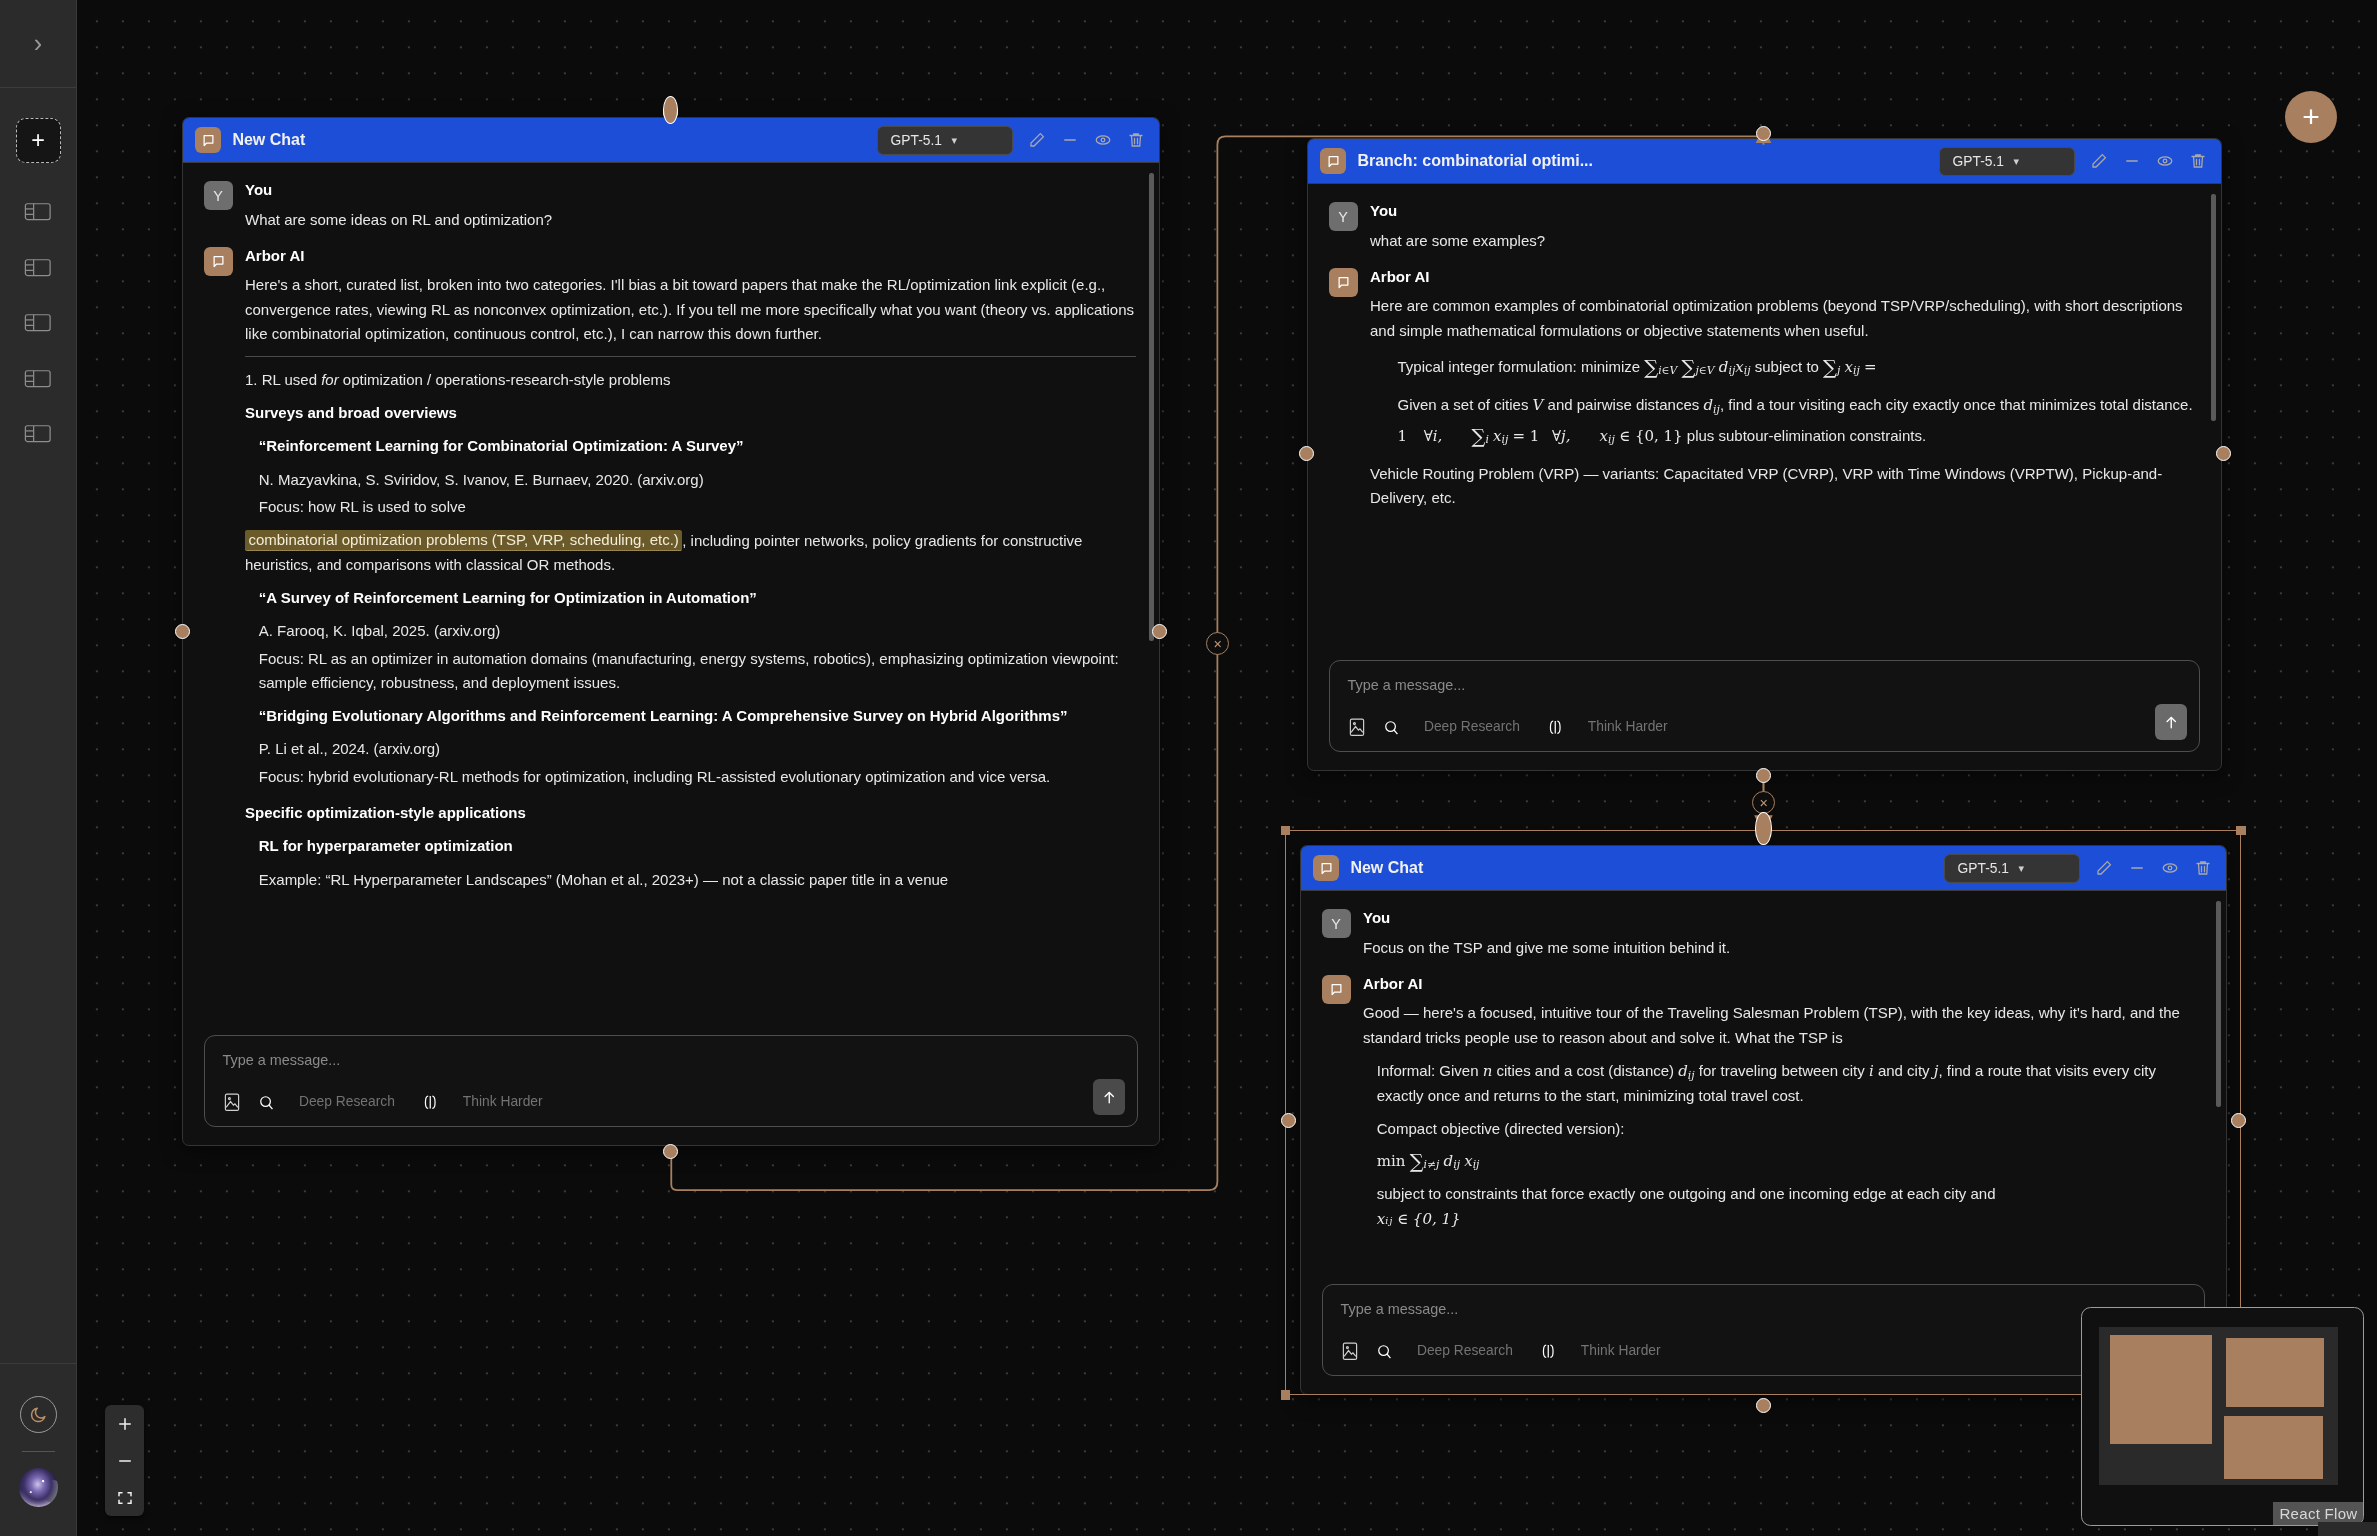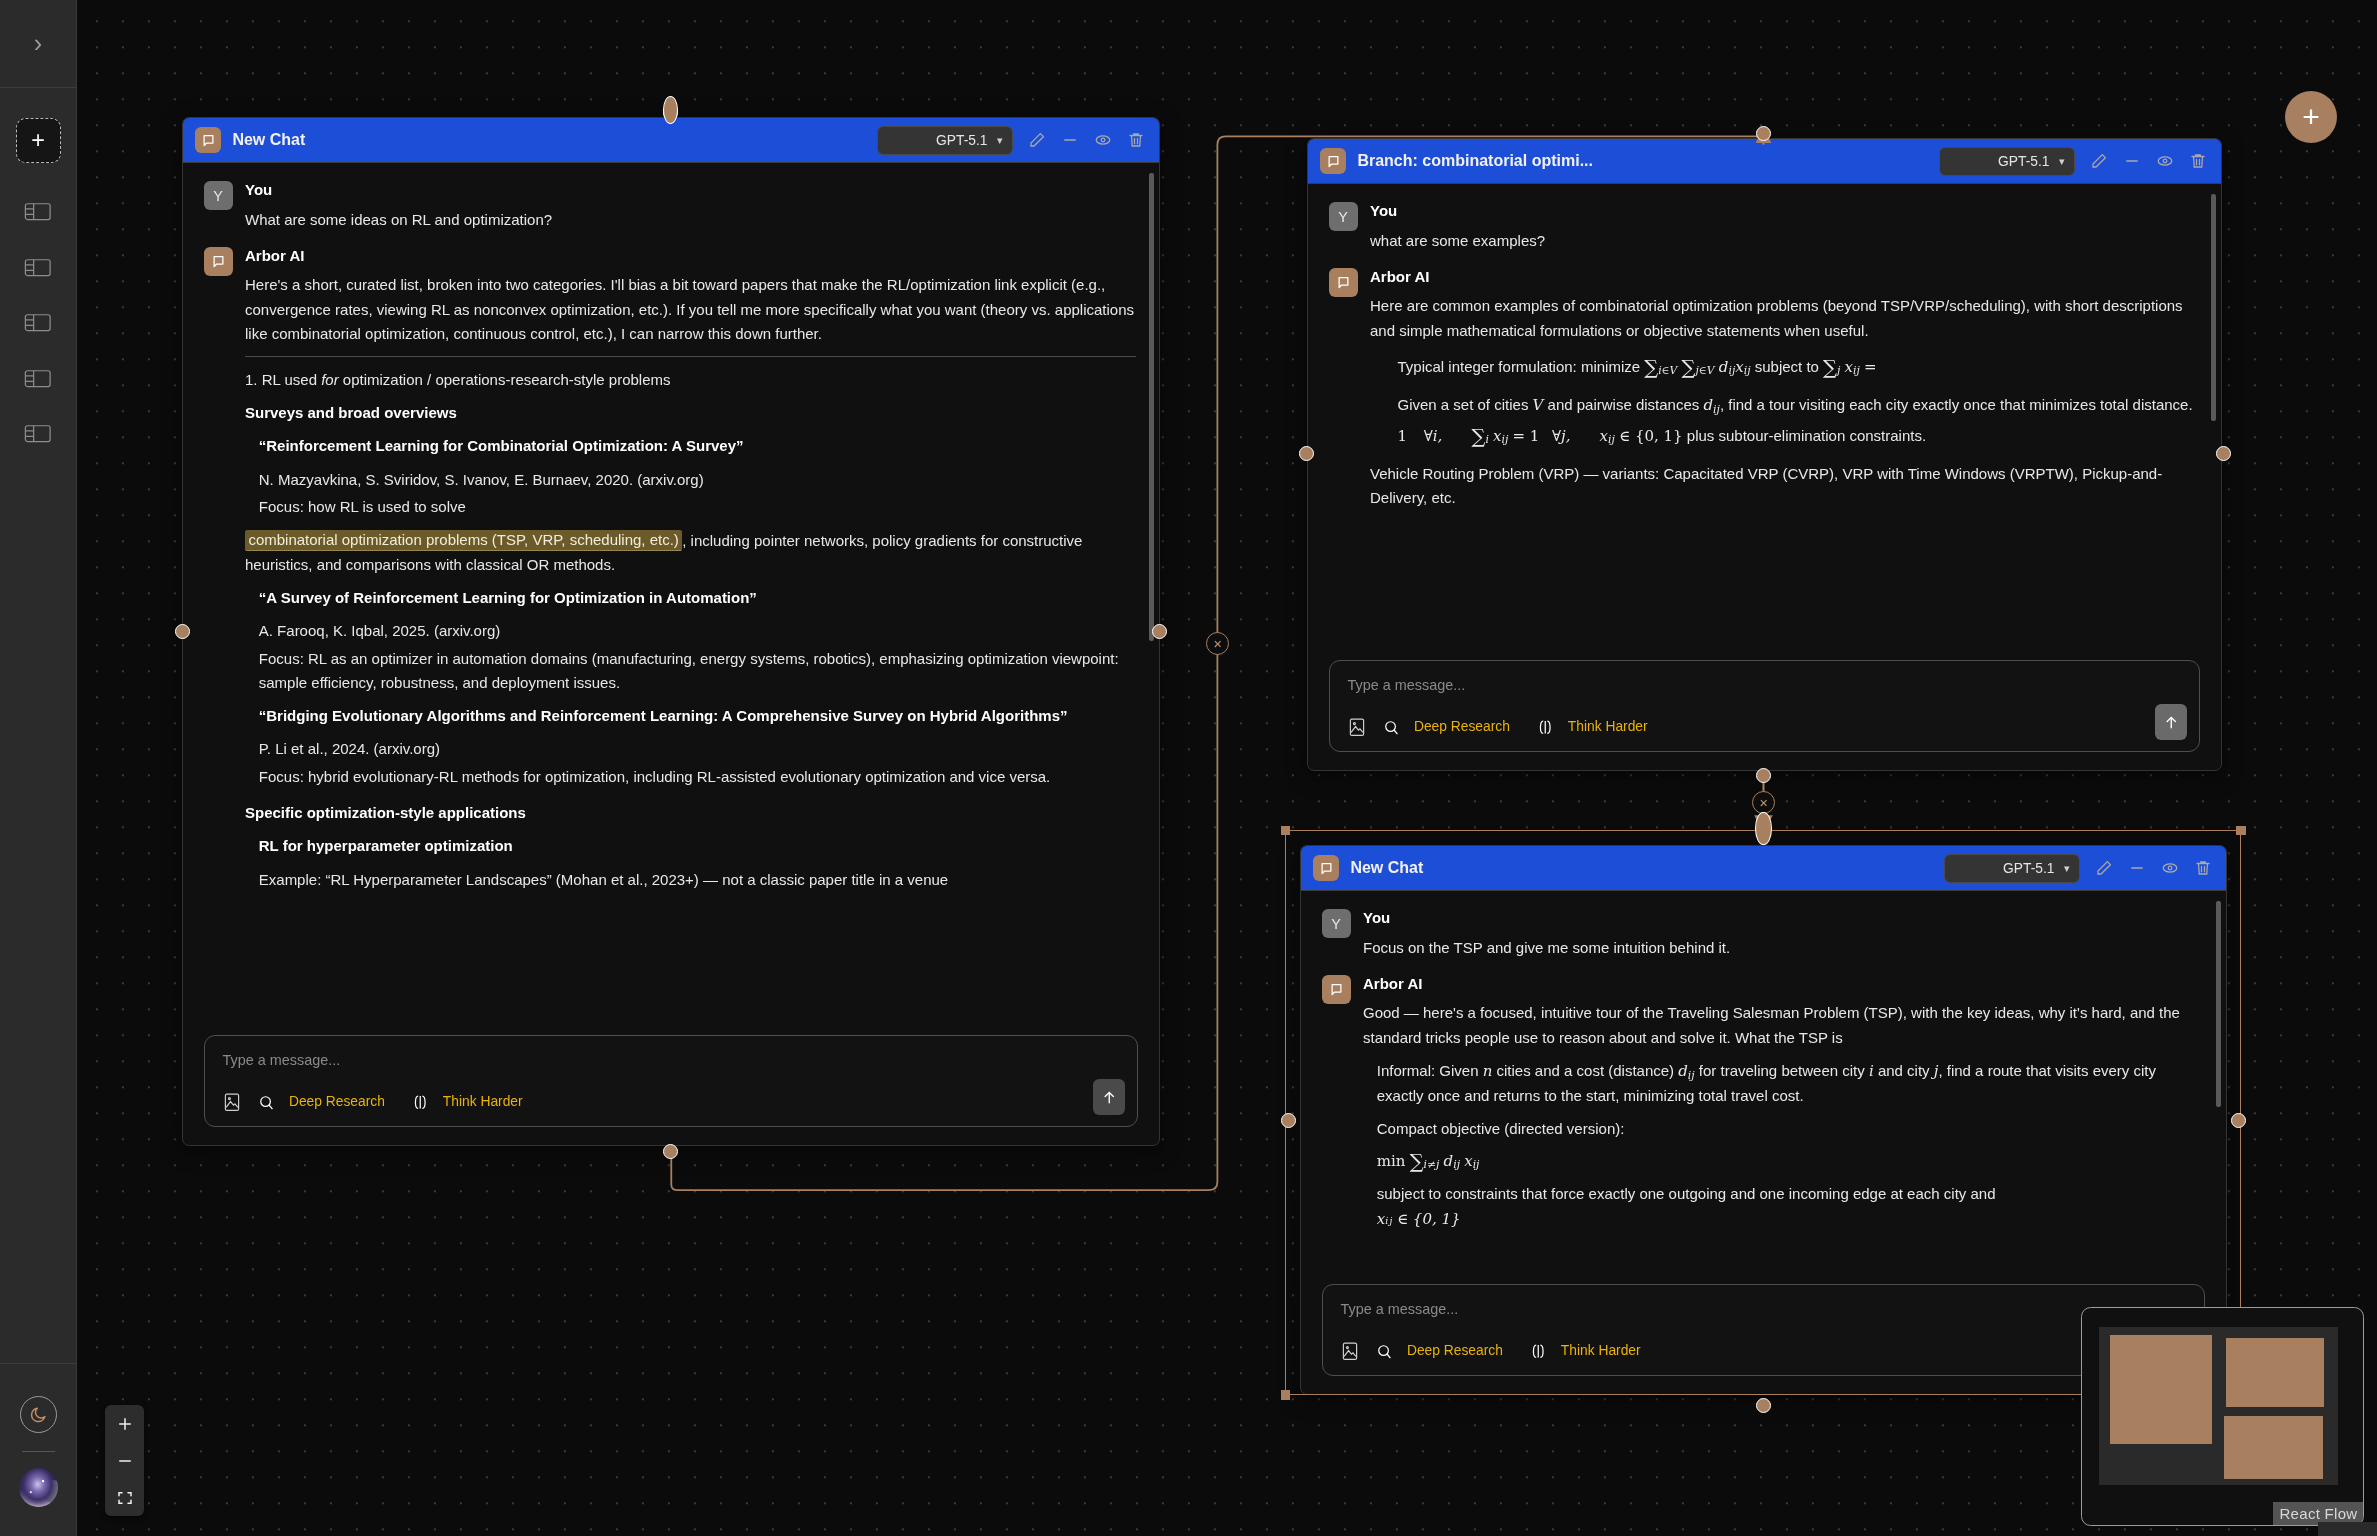--- a/index.html
+++ b/index.html
@@ -100,21 +100,21 @@
   .card-logo {
     width: 26px; height: 26px; border-radius: 6.2px; background: #a8805f;
     display: flex; align-items: center; justify-content: center; flex: 0 0 26px;
   }
   .card-title {
     color: #f1f1f1; font-size: 16px; font-weight: 600; margin-left: 11px;
     white-space: nowrap; overflow: hidden; text-overflow: ellipsis; flex: 1;
   }
   .model-sel {
     background: #343434; border: 0.7px solid #4a4a4a; border-radius: 6.2px;
-    height: 29px; min-width: 136px; display:flex; align-items:center; justify-content:flex-end;
+    height: 29px; min-width: 136px; display:flex; align-items:center; justify-content:flex-start;
     padding: 0 9.6px 0 12.4px; color: #e6e6e6; font-size: 13.8px; cursor: pointer; flex: 0 0 auto;
   }
   .model-sel .chev { color:#cfcfcf; font-size: 11px; margin-left: 9.6px; }
   .head-actions { display:flex; align-items:center; gap: 15px; margin-left: 15px; flex:0 0 auto; }
   .head-actions .ia { cursor:pointer; display:flex; align-items:center; justify-content:center; }
 
   .card-body { flex: 1; overflow: hidden; position: relative; padding: 18px 23.4px 0 20.6px; }
   .msg { display: flex; margin-bottom: 5.5px; }
   .msg-av {
     width: 29px; height: 29px; border-radius: 6.2px; flex: 0 0 29px;
@@ -140,21 +140,21 @@
   .vscroll { position: absolute; right: 5.5px; top: 9.6px; width: 4.1px; border-radius: 2.1px; background: #5a5a5a; }
 
   
   .composer-wrap { padding: 11px 20.6px 18px; flex: 0 0 auto; }
   .composer {
     border: 0.7px solid #4e4e4e; border-radius: 11px; background: #121212;
     padding: 16.5px 15px 13.8px 18px; position: relative;
   }
   .composer .ph { color: #8a8a8a; font-size: 14.4px; margin-bottom: 23.4px; }
   .composer-row { display:flex; align-items:center; gap: 6.9px; }
-  .chip { display:flex; align-items:center; gap:14px; color:#eab308; font-size: 13.8px; cursor:pointer; padding: 1.4px 5.5px; }
+  .chip { display:flex; align-items:center; gap:24px; color:#737373; font-size: 13.8px; cursor:pointer; padding: 1.4px 5.5px; }
   .img-btn { cursor:pointer; display:flex; align-items:center; margin-right: 5.5px; }
   .send-btn {
     position:absolute; right: 12.4px; bottom: 11px; width: 32px; height: 36px; border-radius: 6.2px;
     background: #4a4a4a; display:flex; align-items:center; justify-content:center; cursor:pointer;
   }
 
   
   .edge-layer { position:absolute; inset:0; pointer-events:none; z-index: 30; }
   .handle {
     position:absolute; width: 15px; height:15px; border-radius:50%;

